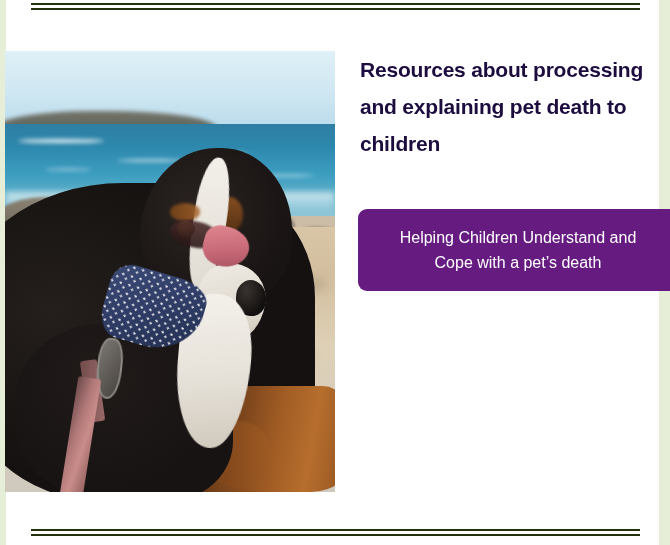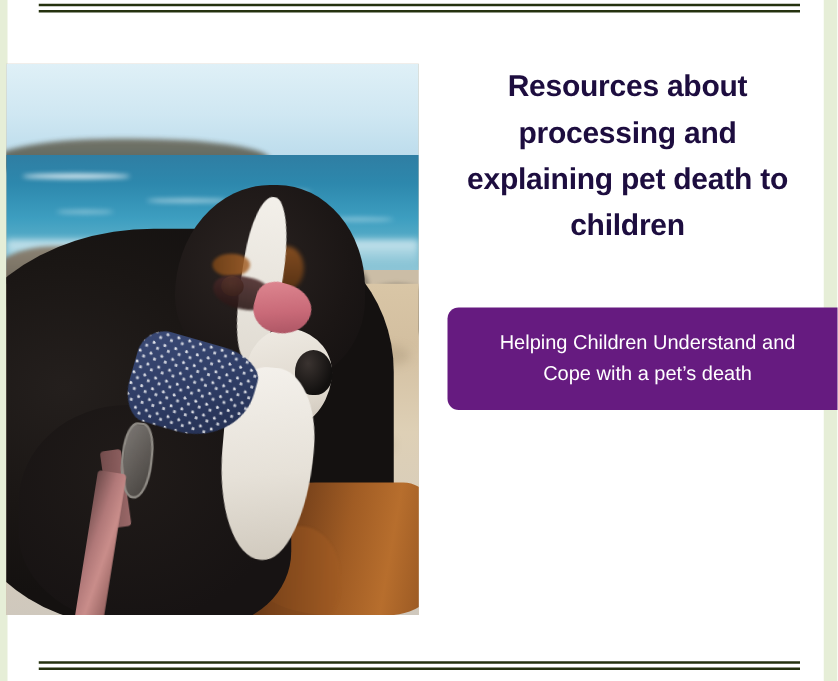--- a/index.html
+++ b/index.html
@@ -316,24 +316,24 @@
   .right-col {
     position: absolute;
     left: 353px;
     top: 0;
     width: 288px;
   }
   .headline {
     margin: 0;
     padding: 0 2px;
     color: #1d0d3f;
-    font-size: 24px;
+    font-size: 21px;
     line-height: 37px;
     font-weight: bold;
-    text-align: center;
+    text-align: left;
     letter-spacing: -.2px;
   }
   .cta {
     display: block;
     box-sizing: border-box;
     width: 320px;
     background: #661b80;
     color: #ffffff;
     border: none;
     border-radius: 9px;

